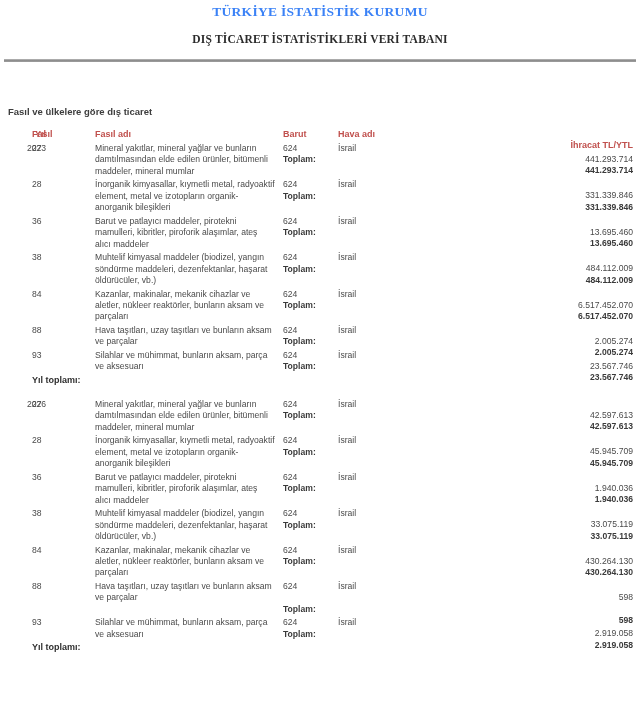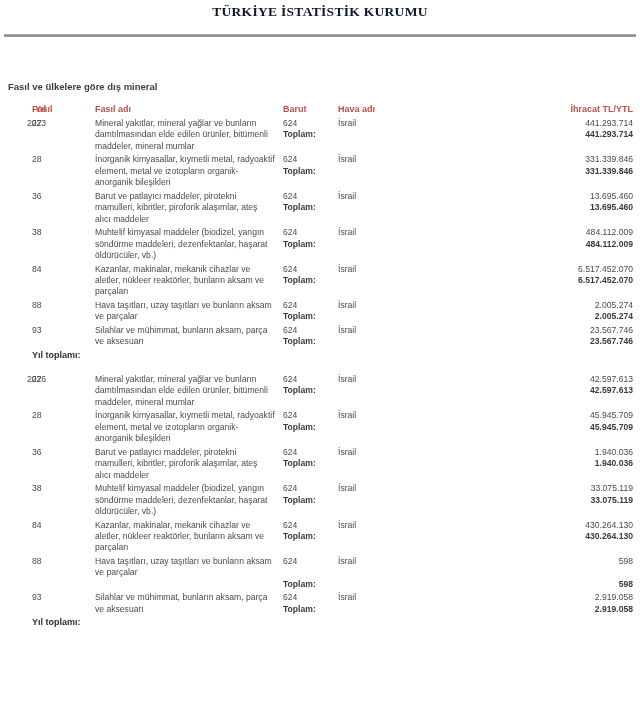--- a/index.html
+++ b/index.html
@@ -19,21 +19,21 @@
   
   .masthead {
     text-align: center;
     padding-top: 2px;
   }
   .org-title {
     font-family: "Liberation Serif", serif;
     font-weight: bold;
     font-size: 13.5px;
     letter-spacing: 0.3px;
-    color: #0f172a;
+    color: #3b82f6;
     margin: 0;
     padding-top: 2px;
   }
   .db-title {
     font-family: "Liberation Serif", serif;
     font-weight: bold;
     font-size: 11.5px;
     letter-spacing: 0.2px;
     color: #2b2b2b;
     margin: 0;
@@ -62,21 +62,21 @@
     position: relative;
     width: 640px;
   }
 
   
   .c-yil     { position: absolute; left: 20px;   width: 26px; text-align: right; }
   .c-fasil   { position: absolute; left: 32px;  width: 26px; text-align: left; }
   .c-ad      { position: absolute; left: 95px;  width: 180px; text-align: left; }
   .c-ulke    { position: absolute; left: 283px; width: 50px; text-align: left; }
   .c-ulkead  { position: absolute; left: 338px; width: 90px; text-align: left; }
-  .c-deger   { position: absolute; left: 433px; width: 200px; text-align: right; }
+  .c-deger   { position: absolute; left: 433px; width: 200px; text-align: right; margin-top: 11px; }
 
   .head-row {
     height: 14px;
     font-size: 9px;
     font-weight: bold;
     color: #c0504d;
   }
   .head-row .c-deger { color: #c0504d; }
 
   .body-row {
@@ -108,24 +108,25 @@
     font-weight: bold;
     color: #2f2f2f;
   }
   .nowrap { white-space: nowrap; }
 </style>
 </head>
 <body>
 
 <div class="masthead">
   <div class="org-title">TÜRKİYE İSTATİSTİK KURUMU</div>
+  <div class="db-title">DIŞ TİCARET İSTATİSTİKLERİ VERİ TABANI</div>
 </div>
 <div class="rule"></div>
 
-<div class="section-caption">Fasıl ve ülkelere göre dış mineral</div>
+<div class="section-caption">Fasıl ve ülkelere göre dış ticaret</div>
 
 <div class="grid" id="trade-table">
     <div class="row head-row" style="height: 14px;">
       <div class="c-yil">Yıl</div>
       <div class="c-fasil">Fasıl</div>
       <div class="c-ad">Fasıl adı</div>
       <div class="c-ulke">Barut</div>
       <div class="c-ulkead">Hava adı</div>
       <div class="c-deger">İhracat TL/YTL</div>
     </div>

